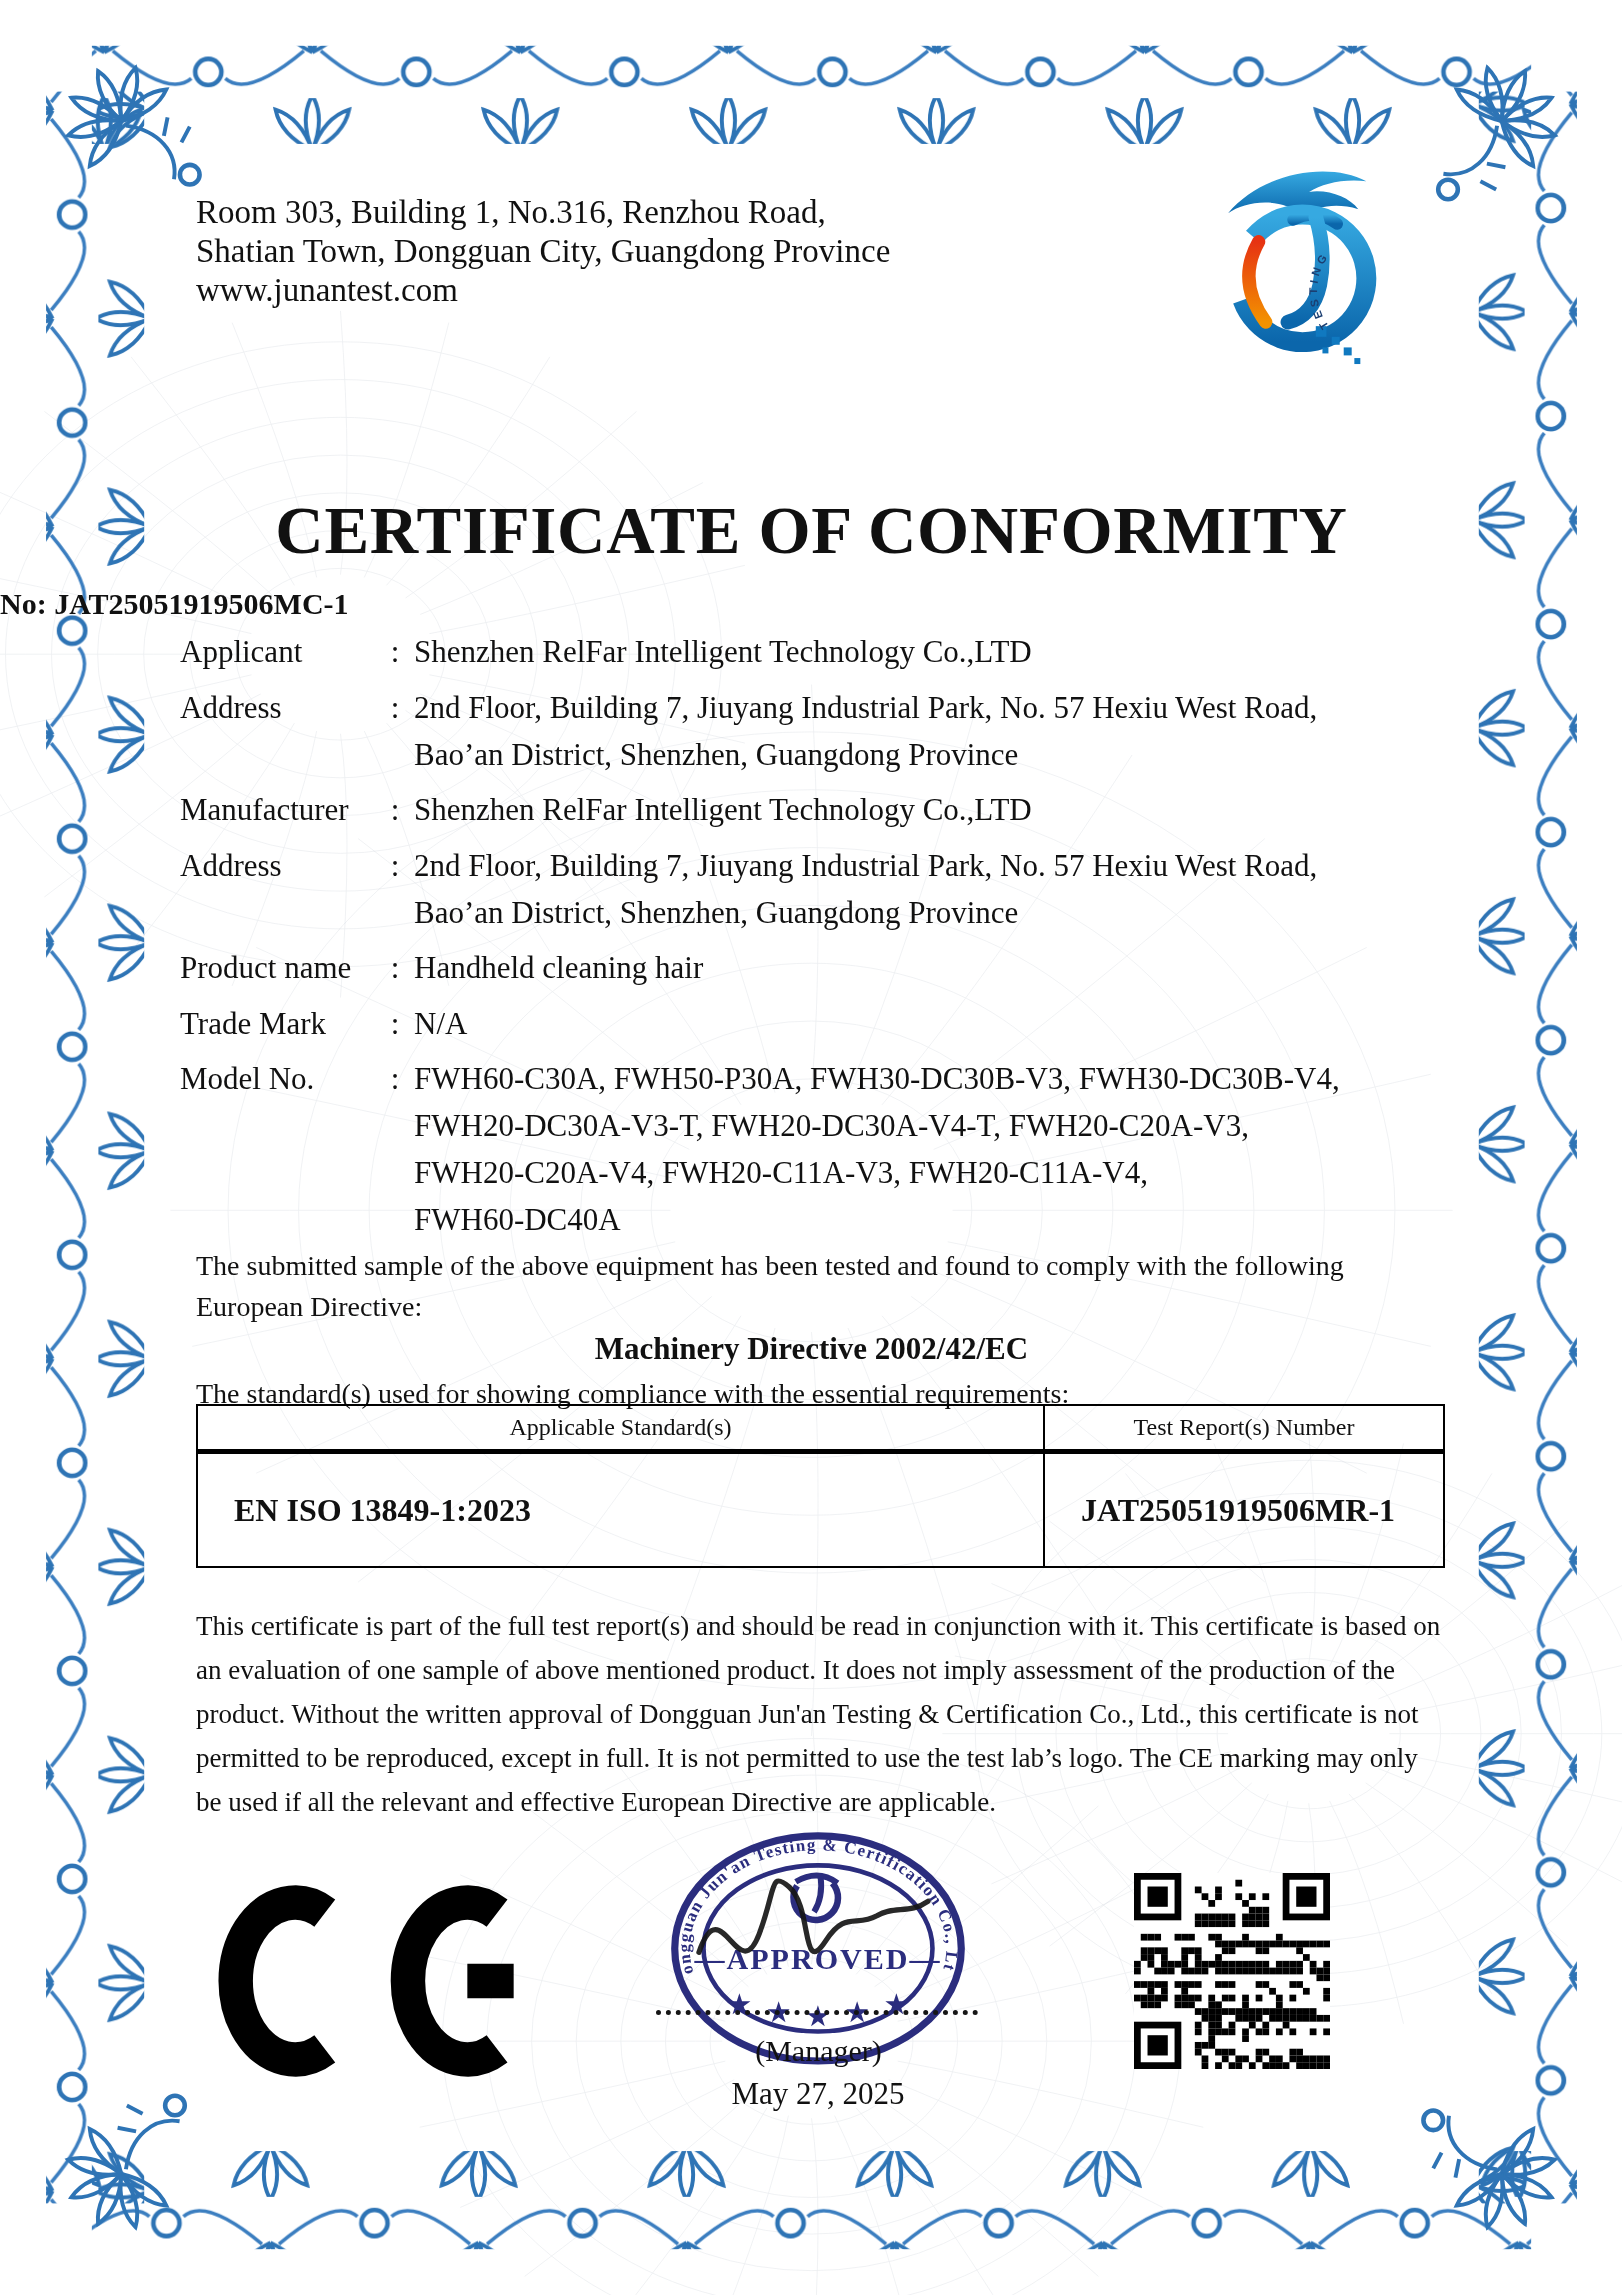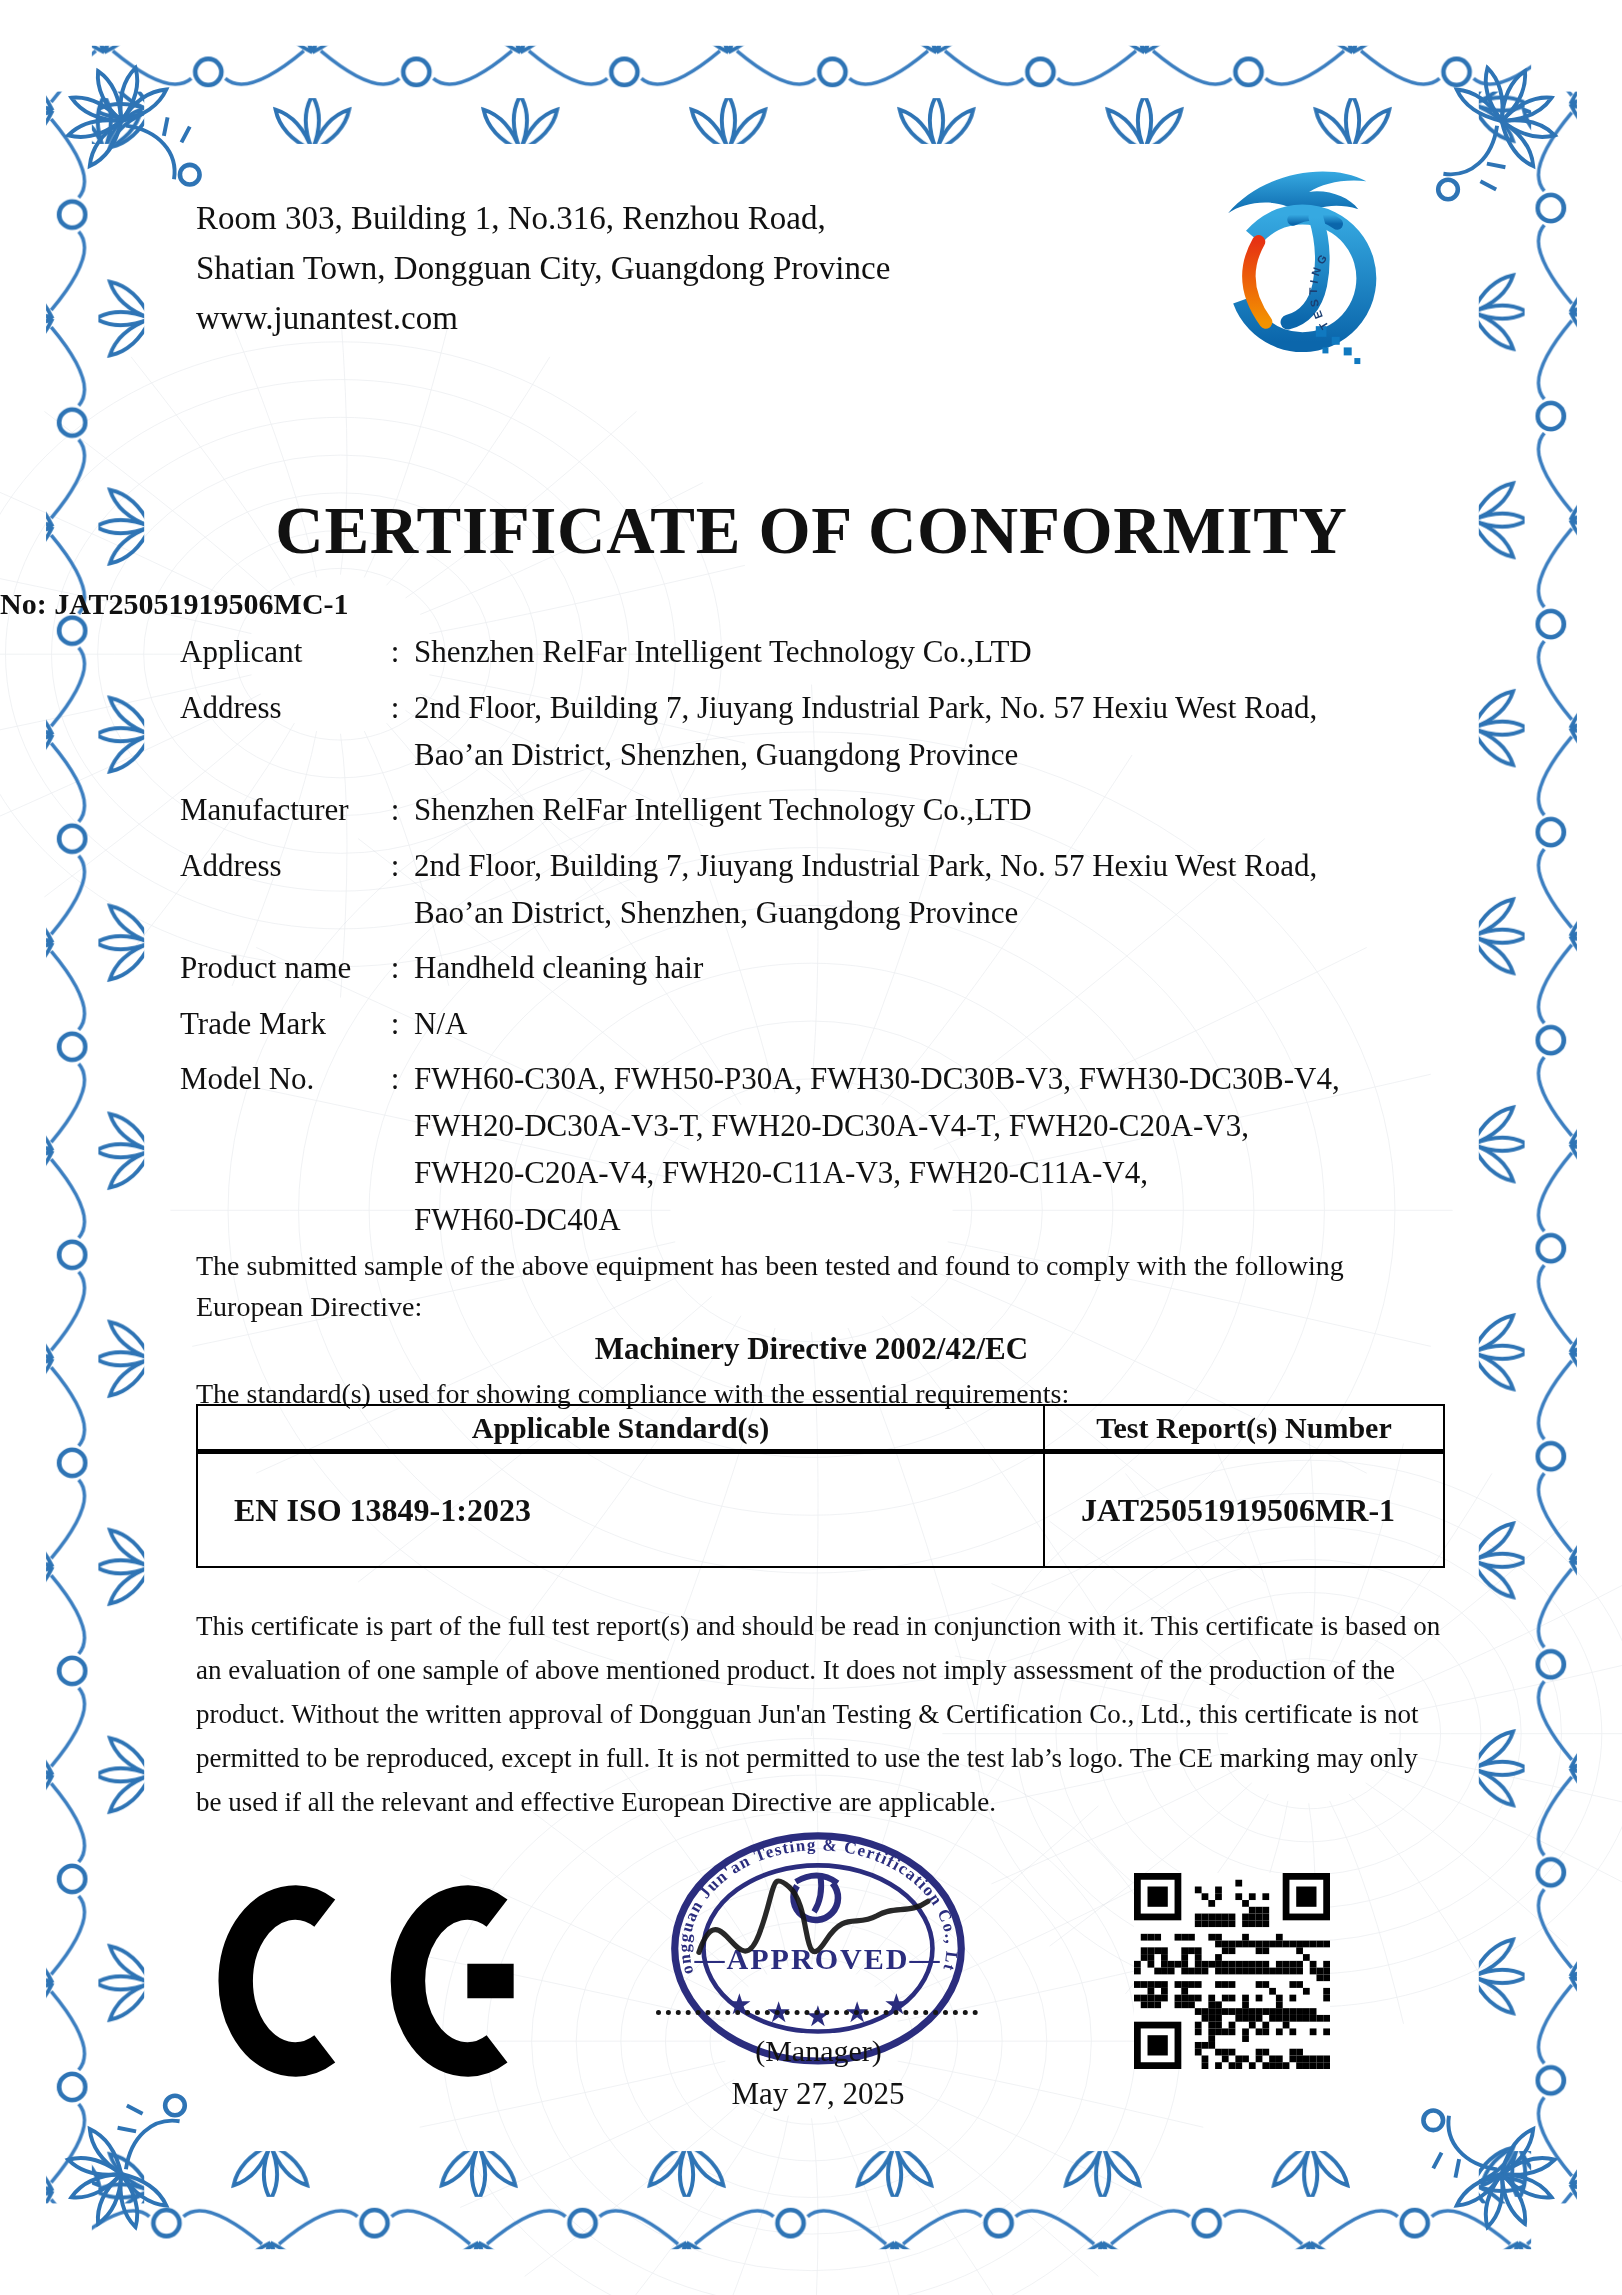--- a/index.html
+++ b/index.html
@@ -1,32 +1,32 @@
 <!DOCTYPE html>
 <html style="font-size:10.5px"><head>
 <meta charset="utf-8">
 <style>
   html,body{margin:0;padding:0;background:#ffffff;}
   .page{position:relative;width:1623px;height:2295px;background:#ffffff;overflow:hidden;
         font-family:"Liberation Serif", serif;color:#111;}
   .abs{position:absolute;}
   svg{display:block;}
-  .addr{left:196px;top:193px;font-size:33px;line-height:50px;white-space:pre-line;}
+  .addr{left:196px;top:193px;font-size:33px;line-height:39px;white-space:pre-line;}
   .title{left:0;top:492px;width:100%;text-align:center;font-size:67px;font-weight:bold;letter-spacing:0.7px;}
   .certno{left:0;top:587px;width:100%;font-size:30px;font-weight:bold;}
   .fields{left:180px;top:628px;width:1240px;}
   .frow{display:grid;grid-template-columns:196px 38px 1fr;margin-bottom:8.5px;font-size:31px;line-height:47px;}
   .fcolon{text-align:center;}
   .fvalue{white-space:pre-line;}
   .para{left:196px;width:1240px;font-size:28px;line-height:41px;}
   .intro{top:1245px;}
   .directive{left:0;top:1331px;width:100%;text-align:center;font-size:31px;font-weight:bold;}
   .standards{top:1373px;}
   .std-table{left:196px;top:1404px;width:1249px;border-collapse:collapse;table-layout:fixed;position:absolute;}
-  .std-table th{border:2.6px solid #000;border-bottom:5.2px solid #000;height:41px;font-weight:bold;font-size:30px;margin-left:8px;}
+  .std-table th{border:2.6px solid #000;border-bottom:5.2px solid #000;height:41px;font-weight:normal;font-size:24px;margin-left:8px;}
   .std-table td{border:2.6px solid #000;height:110px;text-align:left;vertical-align:middle;font-size:32px;font-weight:bold;padding-left:36px;}
   .col-std{width:843px;}
   .disclaimer{top:1604px;font-size:27px;line-height:44px;width:1247px;}
   .dotline{left:656px;top:2010px;width:322px;height:0;border-bottom:5.9px dotted #151515;}
   .manager{left:655px;top:2034px;width:327px;text-align:center;font-size:30px;}
   .date{left:635px;top:2076px;width:366px;text-align:center;font-size:31px;}
   .stamp-text{font-family:"Liberation Serif",serif;}
 </style>
 </head>
 <body>

